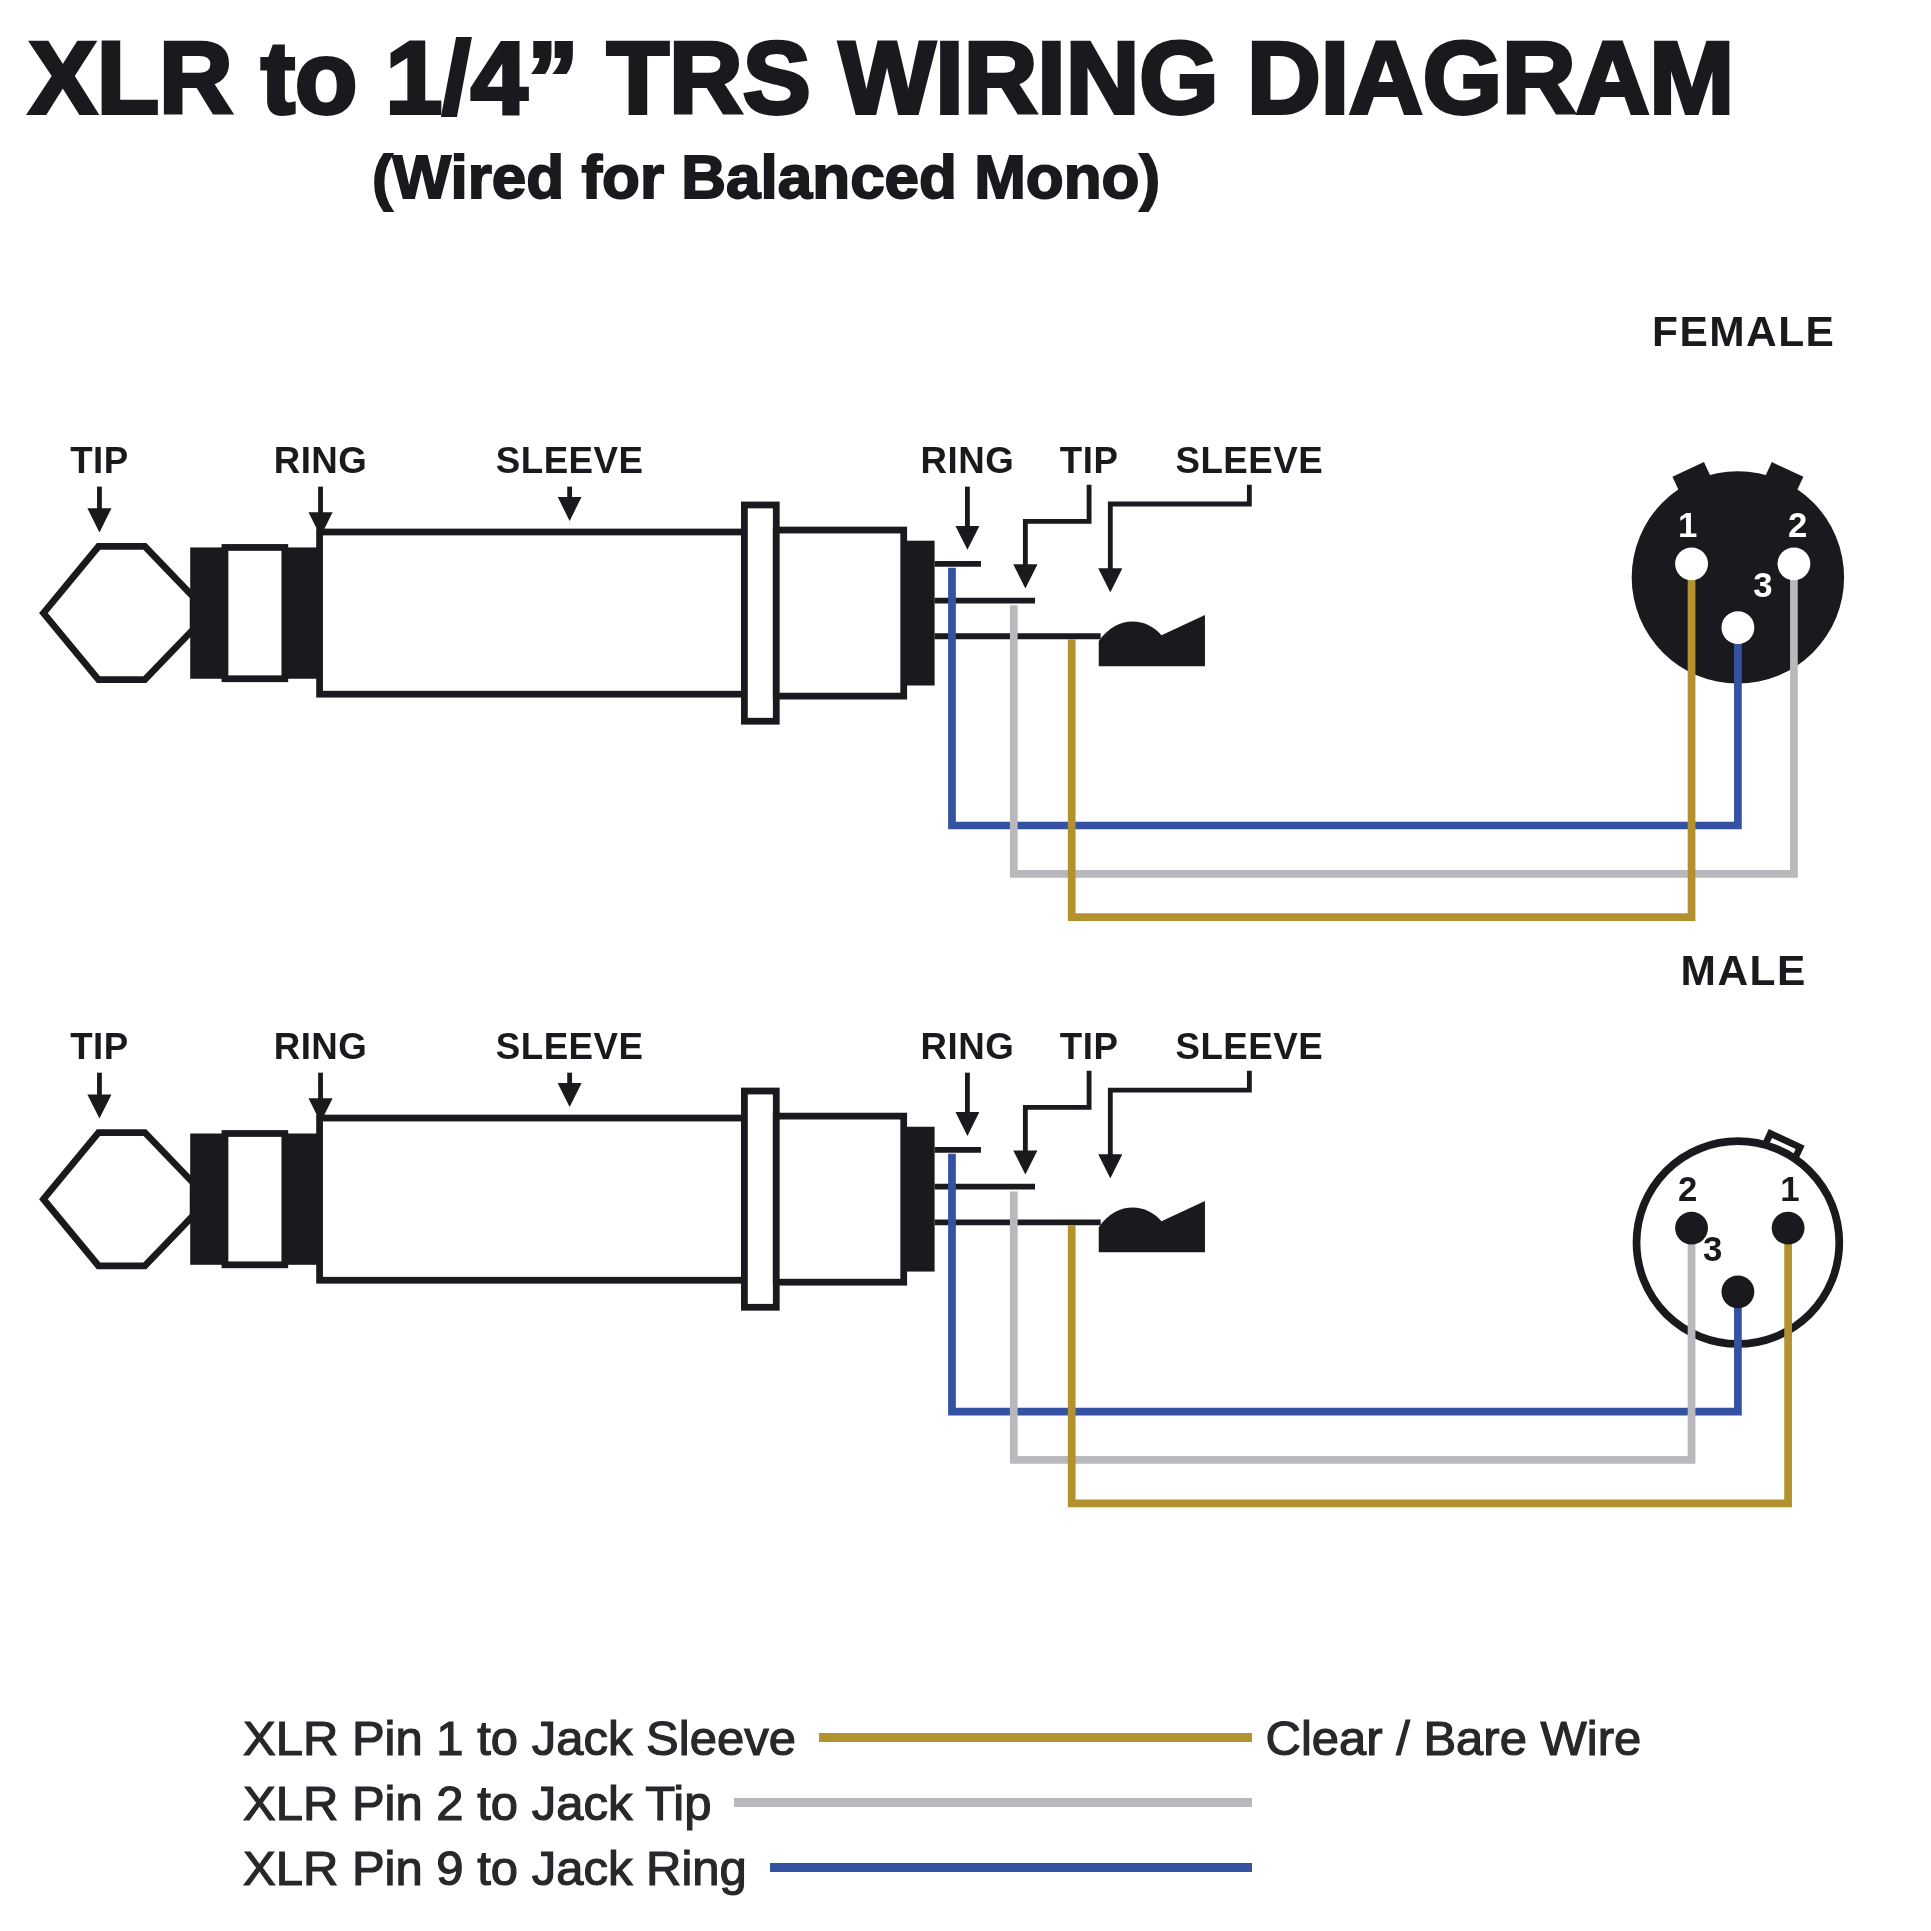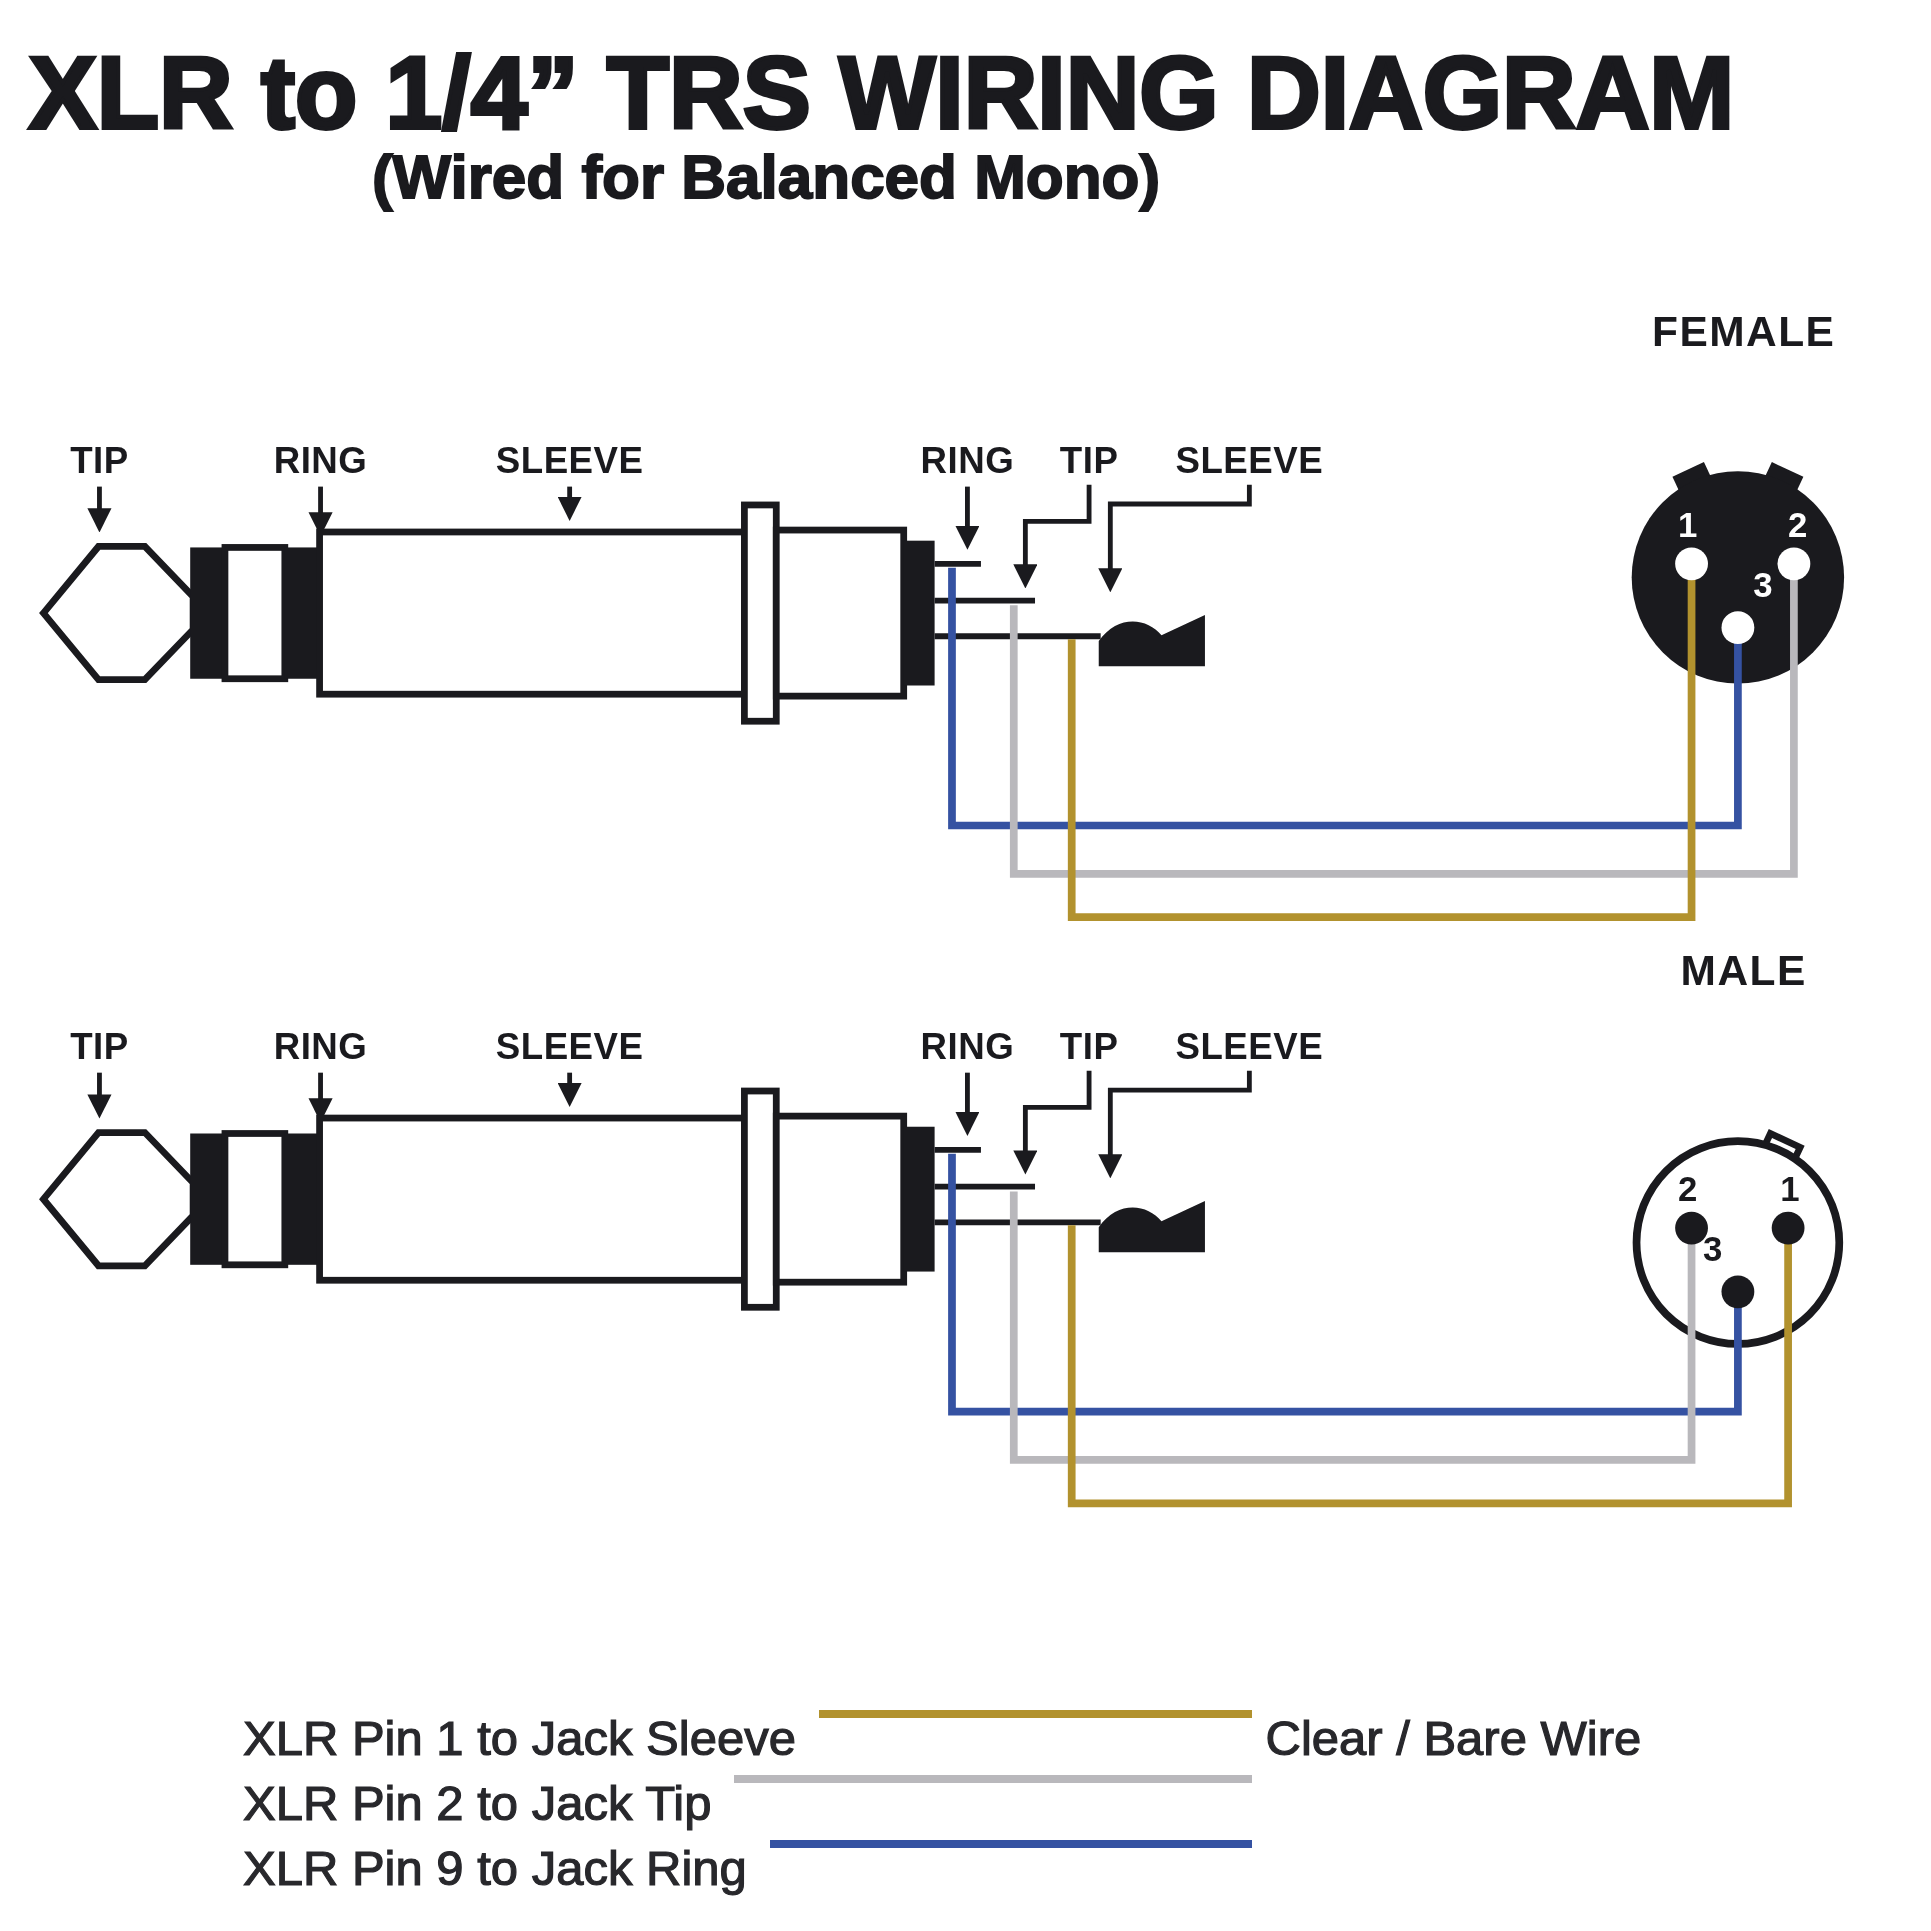--- a/index.html
+++ b/index.html
@@ -1,21 +1,21 @@
 <!DOCTYPE html>
 <html><head>
 <meta charset="utf-8">
 <style>
   html,body { margin:0; padding:0; background:#ffffff; }
   .page {
     position:relative; width:1931px; height:1931px; background:#ffffff;
     font-family:"Liberation Sans", sans-serif; overflow:hidden; color:#1a1a1e;
   }
   .title {
-    position:absolute; top:40px; left:0; width:1763px; text-align:center;
+    position:absolute; top:25px; left:0; width:1763px; text-align:center;
     font-size:102px; font-weight:bold; line-height:1.05; color:#1a1a1e;
     -webkit-text-stroke:3.9px #1a1a1e; letter-spacing:0; white-space:nowrap;
   }
   .subtitle {
     position:absolute; top:141px; left:0; width:1508px; text-align:center;
     font-size:62px; font-weight:bold; color:#1a1a1e;margin-left:12px;
     -webkit-text-stroke:1.9px #1a1a1e;
   }
   .diagram-svg { position:absolute; top:0; left:0; }
   .part  { fill:#ffffff; stroke:#1a1a1e; stroke-width:7; }
@@ -29,21 +29,21 @@
   .slabel { font-size:38px; font-weight:bold; letter-spacing:0.5px; }
   .xlabel { font-size:44px; font-weight:bold; letter-spacing:1.5px; }
   .pnum   { font-size:36px; font-weight:bold; }
   .pnum-w { fill:#ffffff; }
   .pnum-b { fill:#1a1a1e; }
   .legend {
     position:absolute; top:1705px; left:243px; width:1453px;
     font-size:49px; color:#28282c;
   }
   .legend-row { display:grid; grid-template-columns:1009px 1fr; align-items:center; height:65px; }
-  .legend-left { display:flex; }
+  .legend-left { display:flex; align-items:center; }
   .legend-text { -webkit-text-stroke:1.2px currentColor; white-space:nowrap; }
   .legend-line { flex:1 1 auto; height:8.7px; margin-left:23px; }
   .legend-wire-text { padding-left:13.5px; }
 </style>
 </head>
 <body>
 
 <div class="page">
 
   <div class="title">XLR to 1/4” TRS WIRING DIAGRAM</div>

